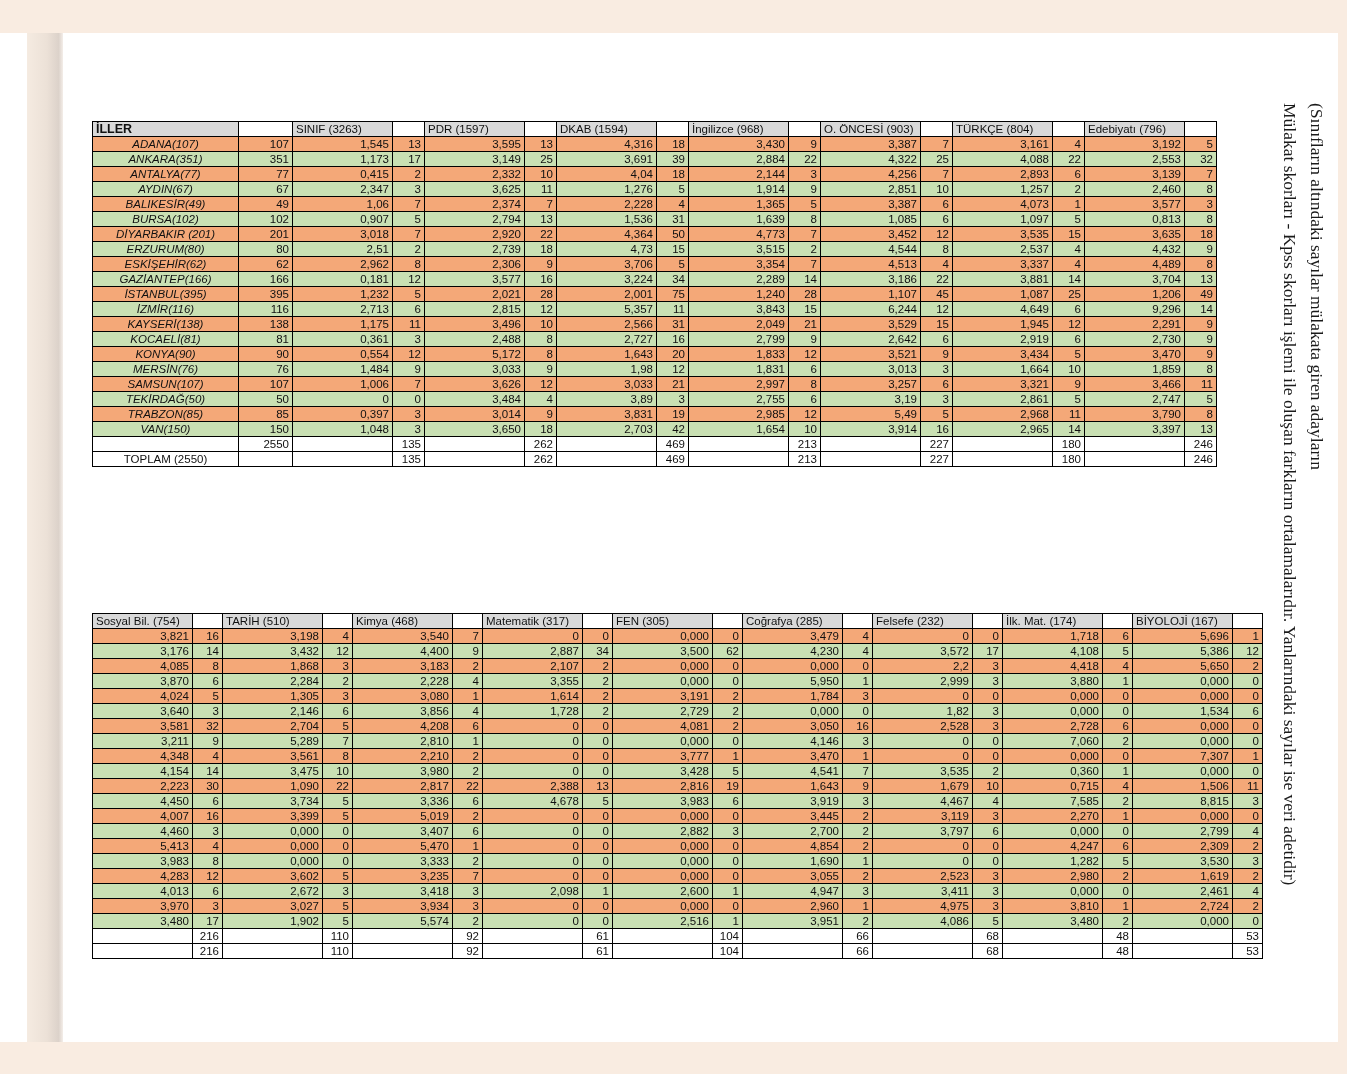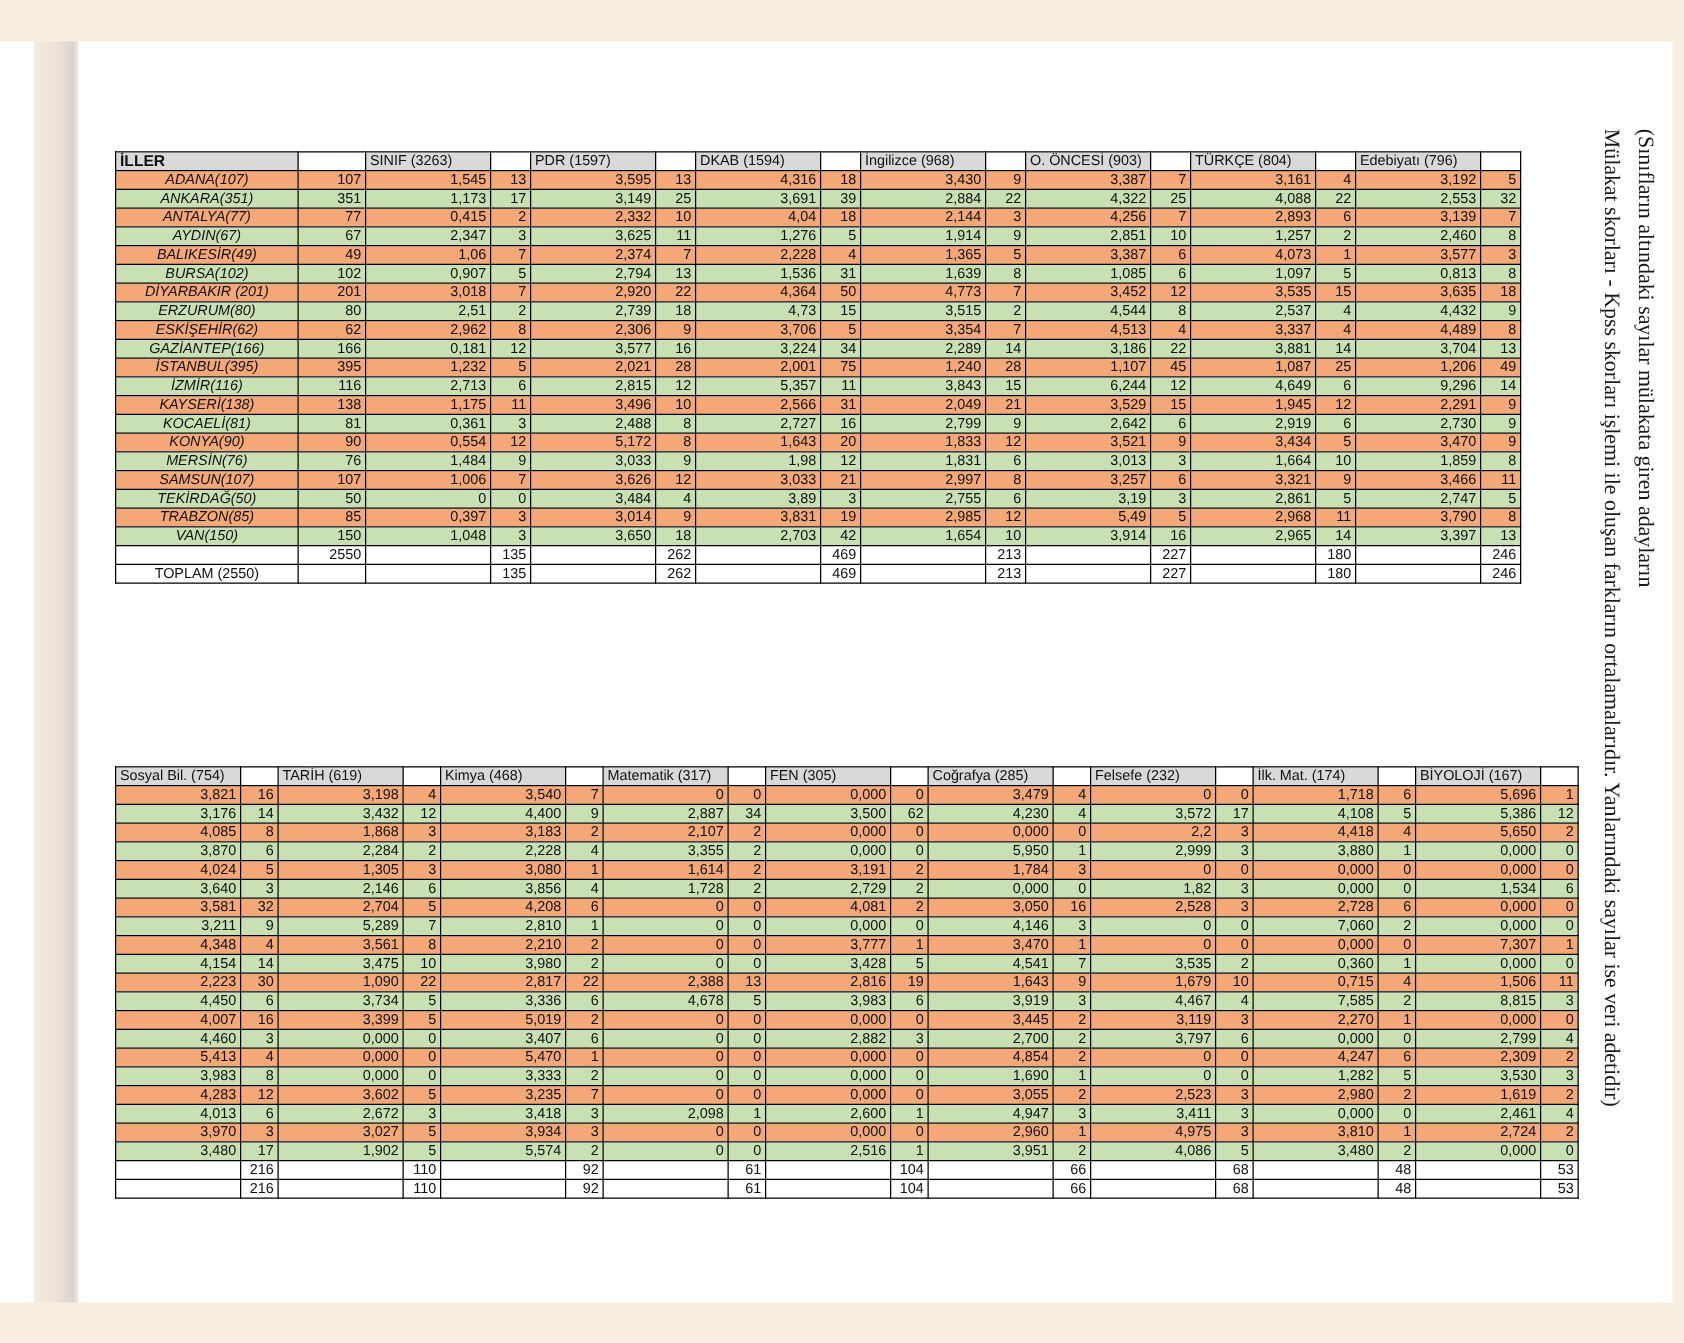--- a/index.html
+++ b/index.html
@@ -454,21 +454,21 @@
             <td class="num">246</td>
           </tr>
         </tbody>
     </table>
 
     <table class="t2">
       <thead>
           <tr id="t2-head">
             <td class="hdr subj w-score">Sosyal Bil. (754)</td>
             <td class="hdr w-n"></td>
-            <td class="hdr subj w-score">TARİH (619)</td>
+            <td class="hdr subj w-score">TARİH (510)</td>
             <td class="hdr w-n"></td>
             <td class="hdr subj w-score">Kimya (468)</td>
             <td class="hdr w-n"></td>
             <td class="hdr subj w-score">Matematik (317)</td>
             <td class="hdr w-n"></td>
             <td class="hdr subj w-score">FEN (305)</td>
             <td class="hdr w-n"></td>
             <td class="hdr subj w-score">Coğrafya (285)</td>
             <td class="hdr w-n"></td>
             <td class="hdr subj w-score">Felsefe (232)</td>

